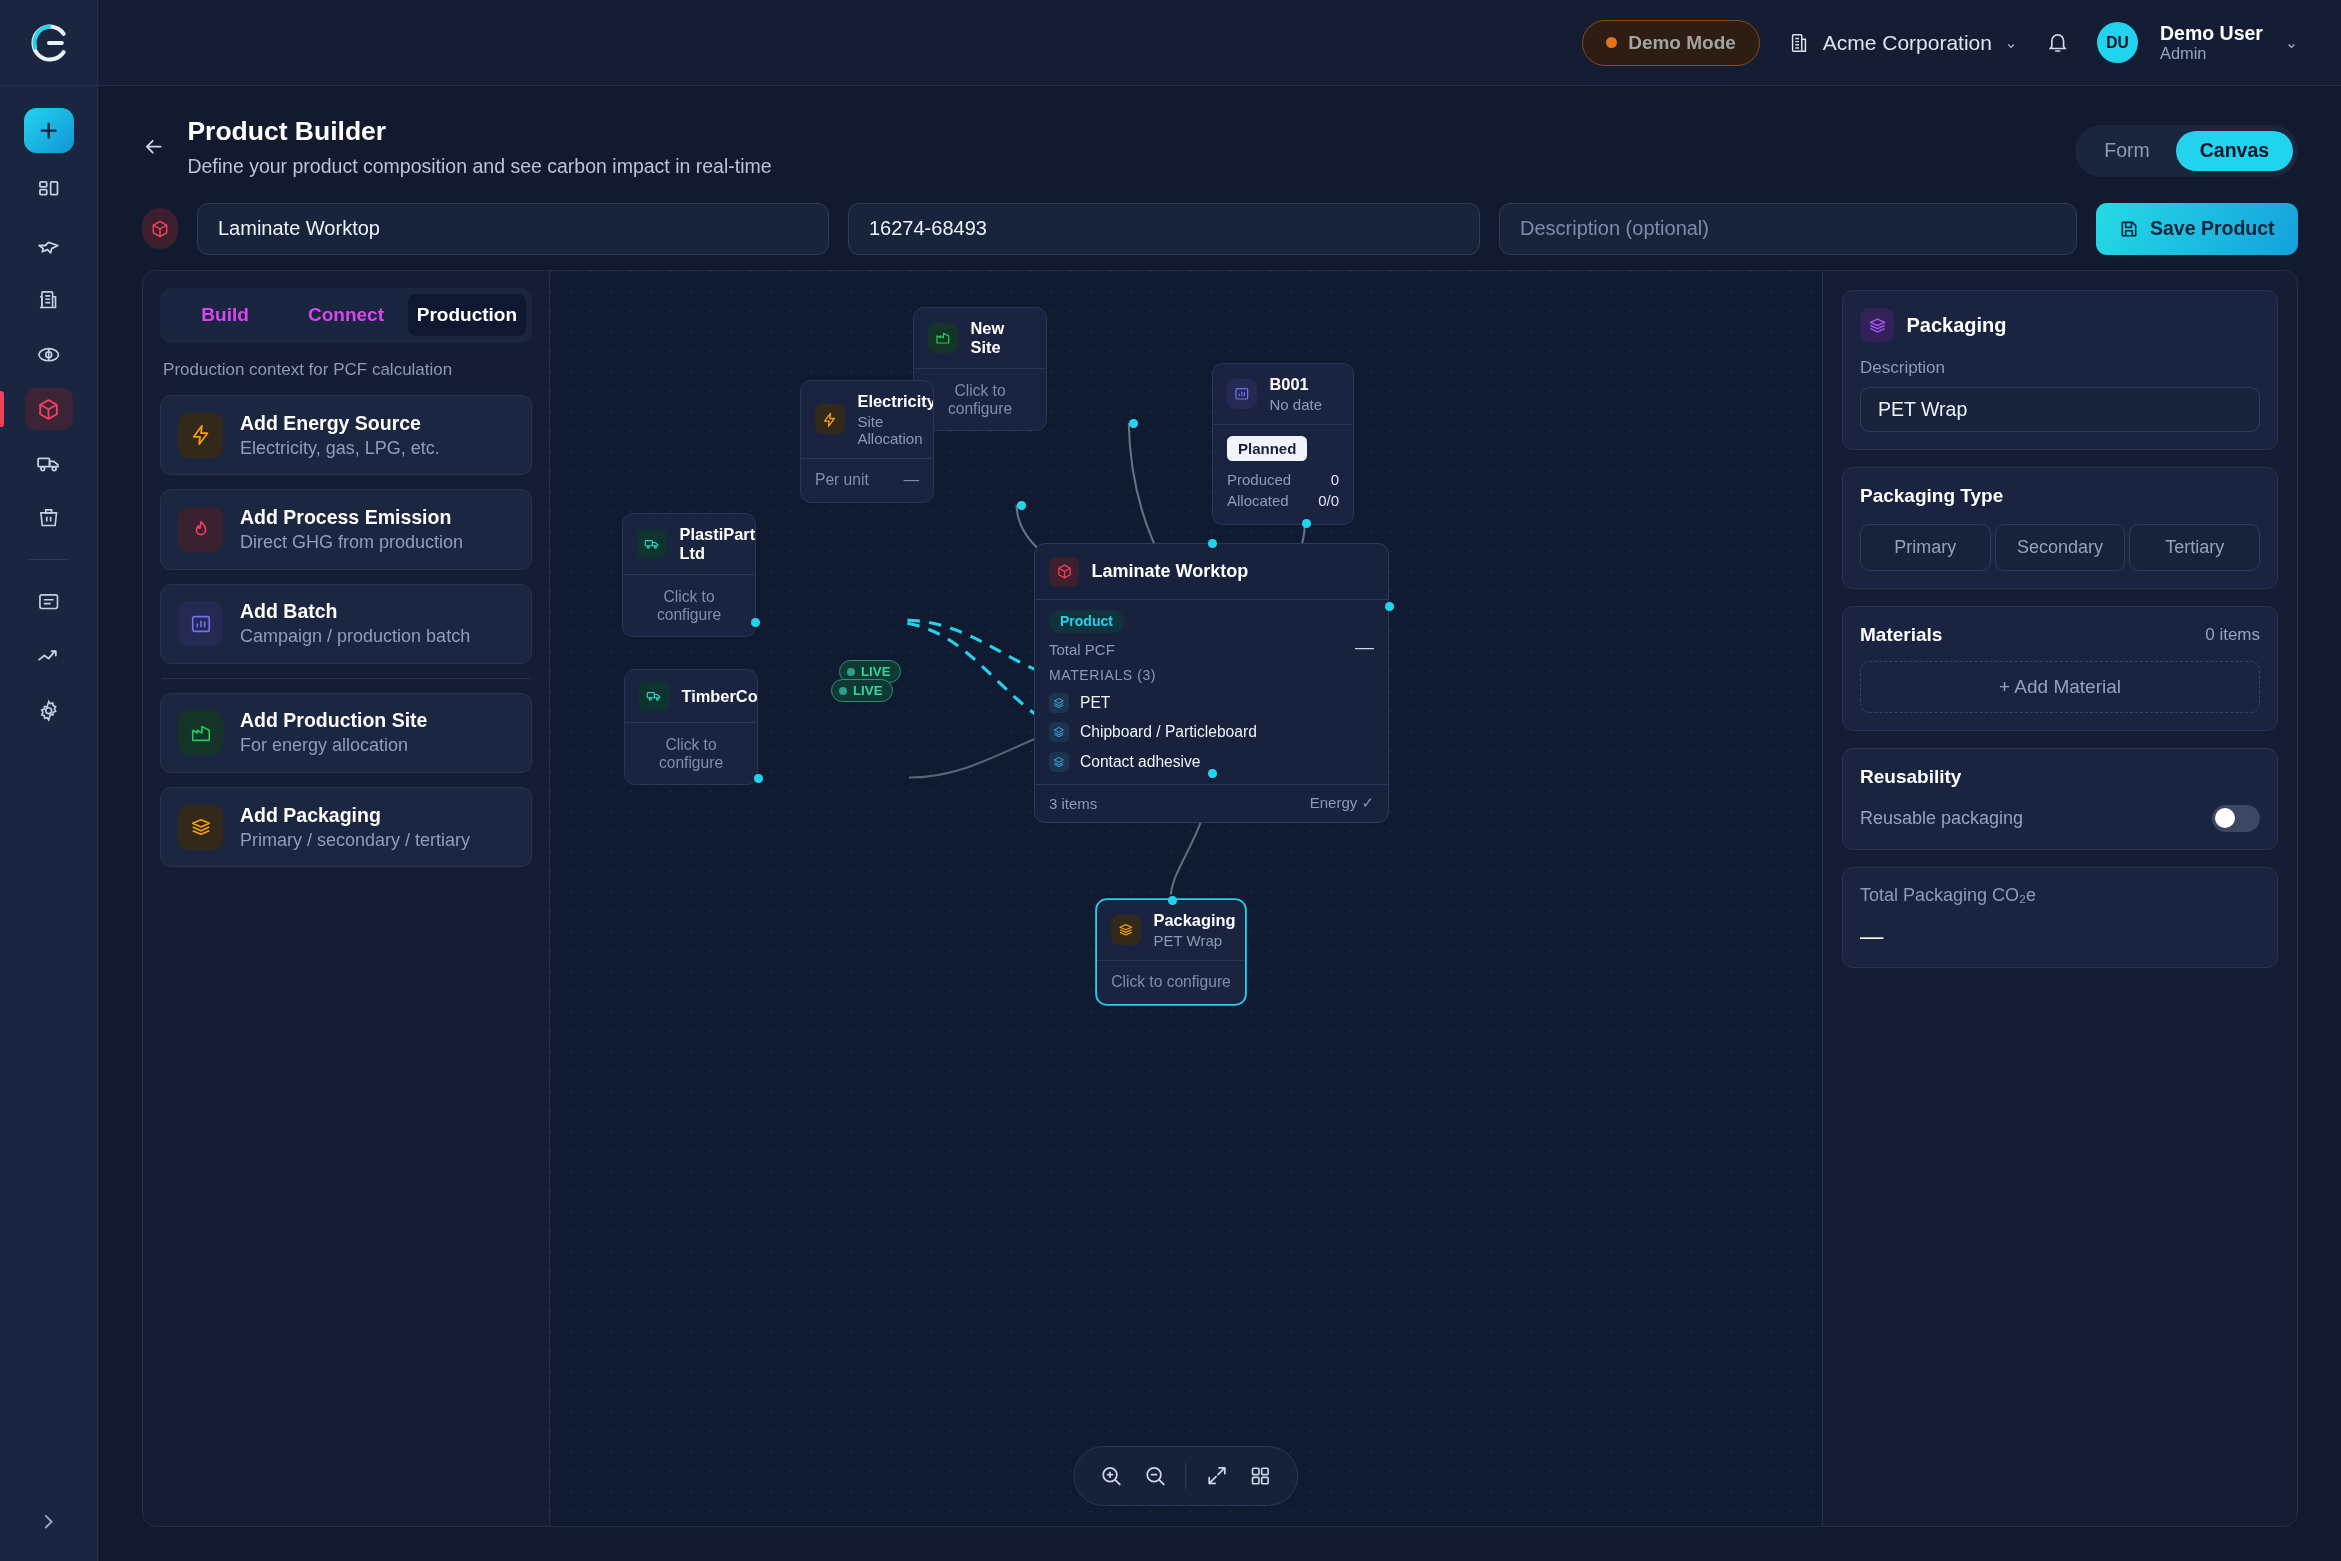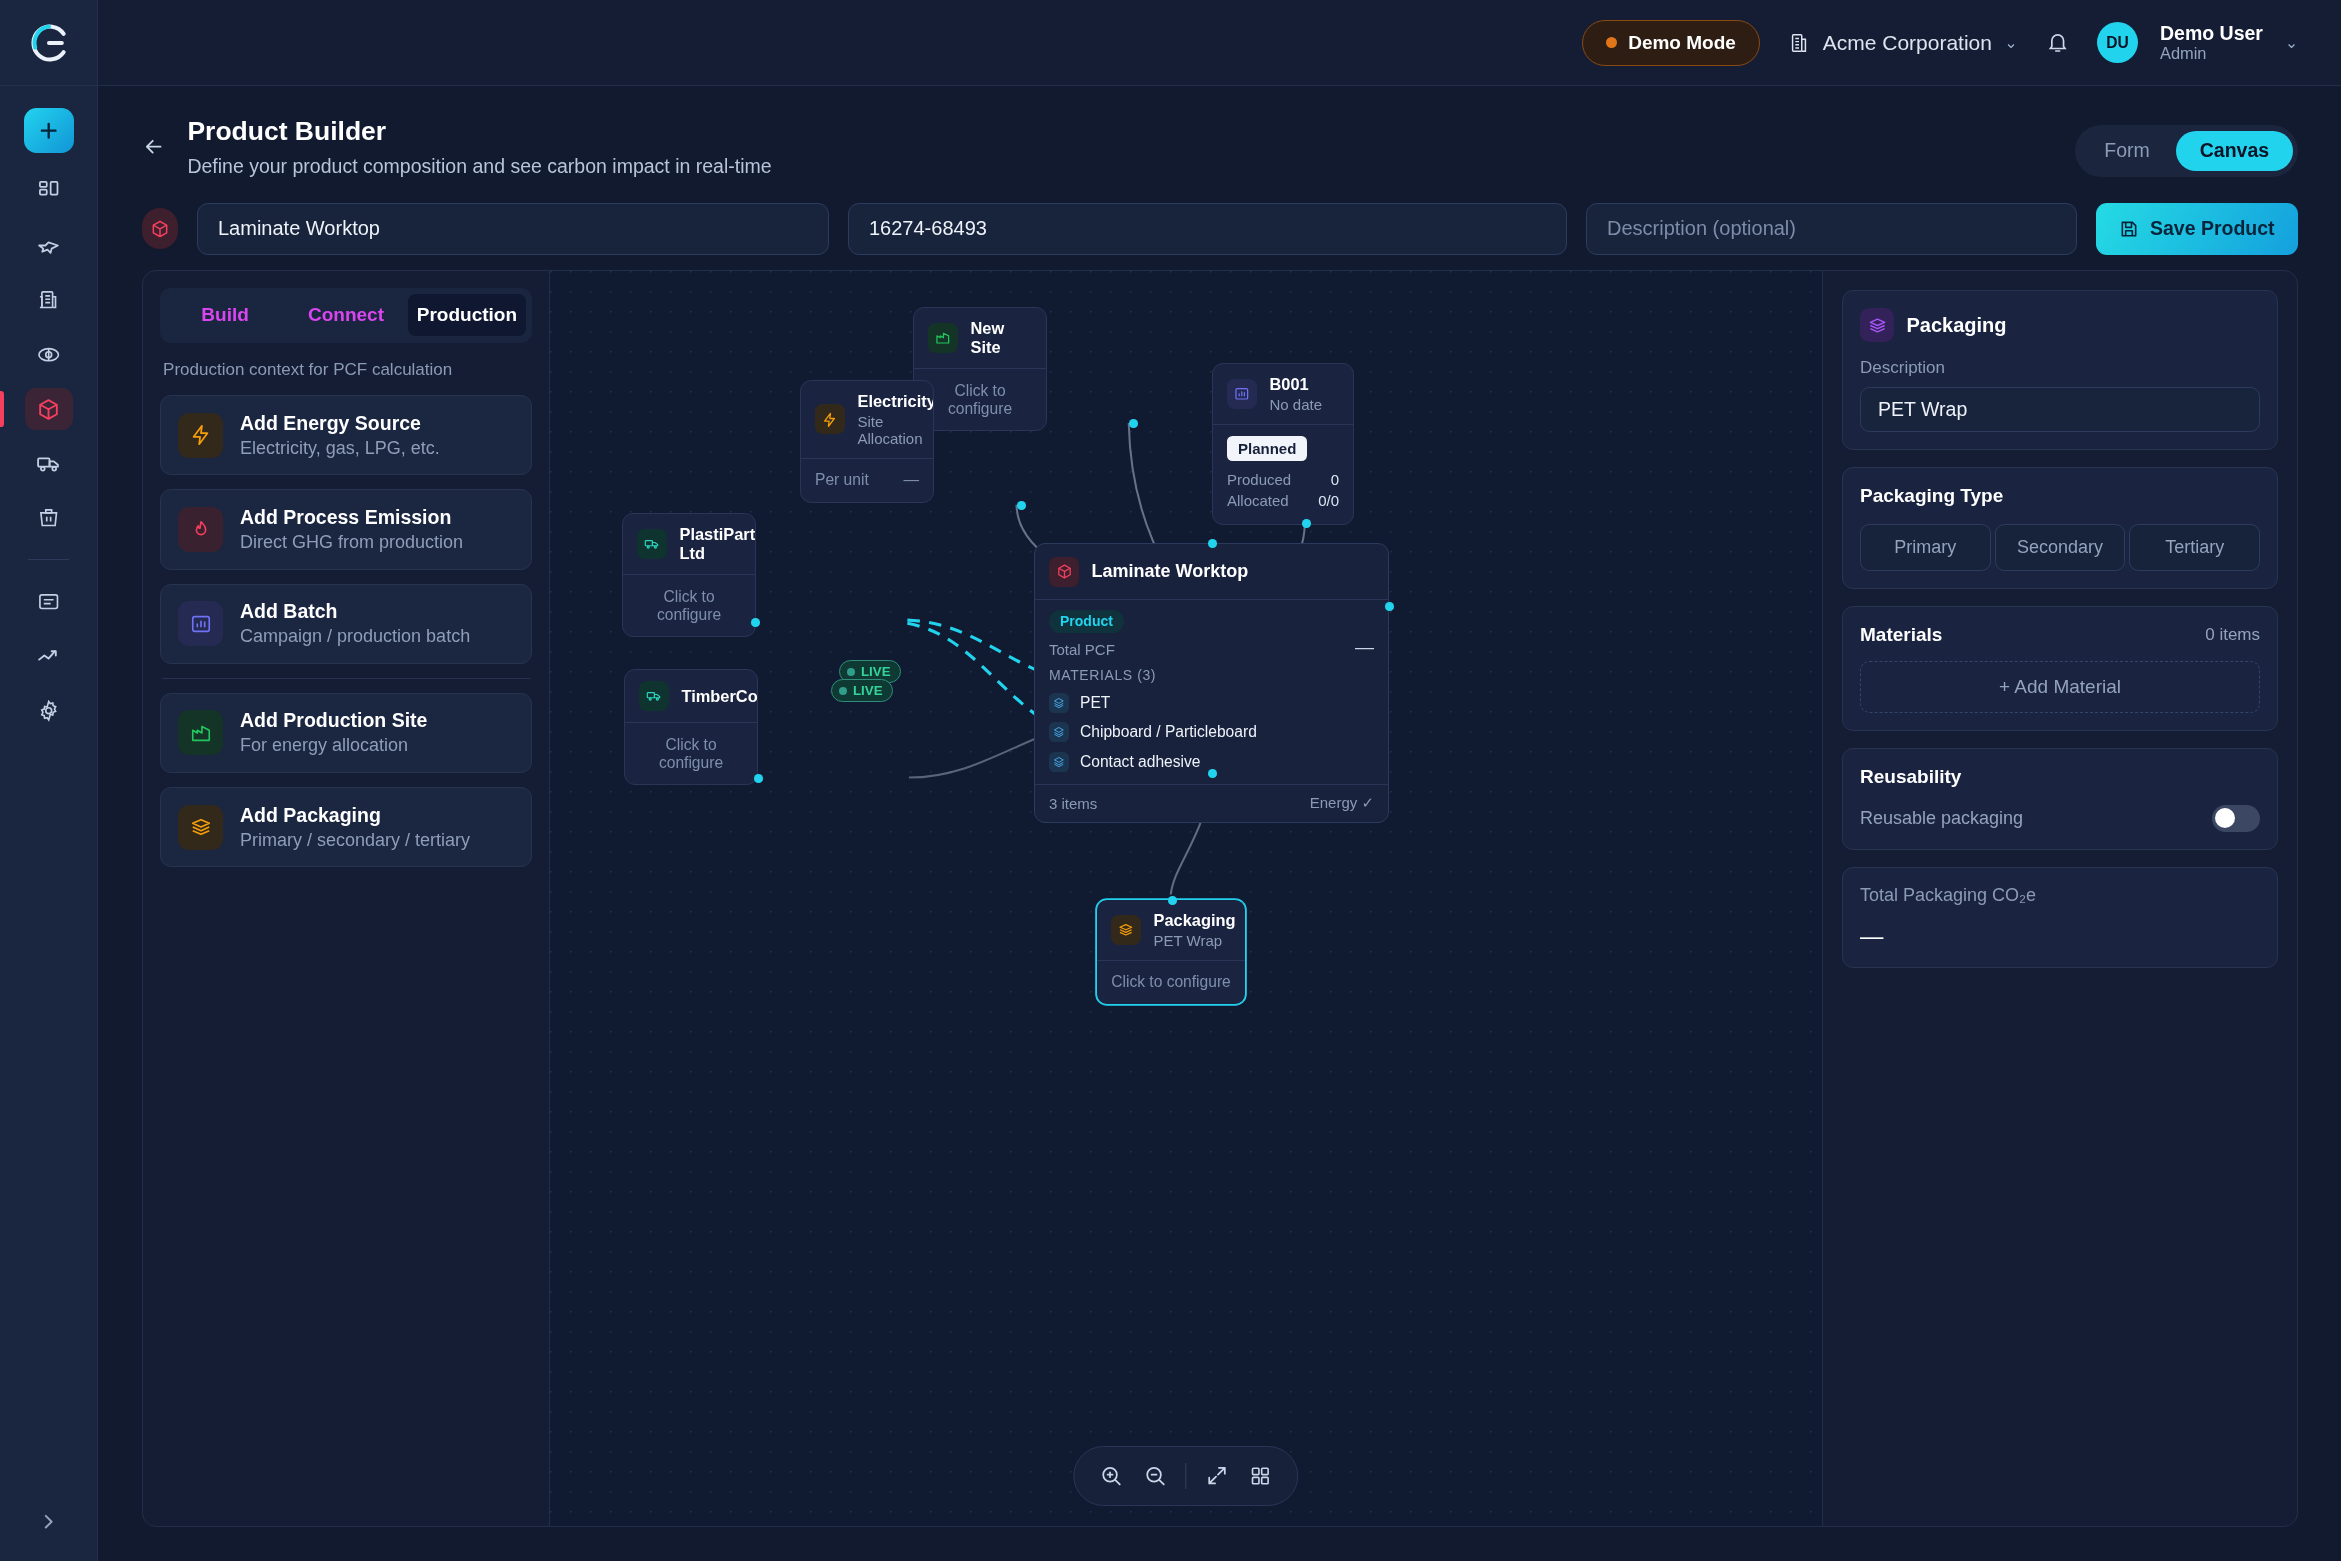--- a/index.html
+++ b/index.html
@@ -54,21 +54,21 @@
 
   
   .topbar {
     height: 86px; background: #141d33; border-bottom: 0.8px solid #222d49;
     display: flex; align-items: center; justify-content: flex-end;
     padding-right: 44px; gap: 28px;
   }
   .demo-badge {
     display: flex; align-items: center; gap: 11px;
     border: 0.8px solid #8a4a12; border-radius: 780px;
-    background: #2d1d12; color: #ffffff;
+    background: #2d1d12; color: #a3a3a3;
     padding: 11px 23.4px; font-size: 19px; font-weight: 600; cursor: pointer;
   }
   .demo-dot { width: 11px; height: 11px; border-radius: 50%; background: #e0751a; }
   .org {
     display: flex; align-items: center; gap: 12.5px;
     color: #dde4f0; font-size: 21px; cursor: pointer;
   }
   .chev { font-size: 15.6px; color: #9fb0cb; }
   .bell { color: #cfd9ea; cursor: pointer; }
   .user { display: flex; align-items: center; gap: 22px; cursor: pointer; }
@@ -109,21 +109,21 @@
     background: #3d1f2e; color: #f43f5e;
     display: flex; align-items: center; justify-content: center;
     flex: 0 0 36px;
   }
   .field {
     height: 52px; border: 0.8px solid #2d3c5e; border-radius: 11px;
     background: #18233c; display: flex; align-items: center;
     padding: 0 20px; font-size: 20px; color: #eef2f9;
   }
   .field.name { width: 632px; }
-  .field.sku  { width: 719px; }
+  .field.sku  { width: 632px; }
   .field.desc { flex: 1; color: #7d8da9; }
   .save-btn {
     height: 52px; border-radius: 11px; padding: 0 23.4px;
     background: linear-gradient(120deg,#25dbe4,#14a0dd);
     color: #07243a; font-size: 19.5px; font-weight: 700;
     display: flex; align-items: center; gap: 11px; cursor: pointer;
   }
 
   
   .content {

